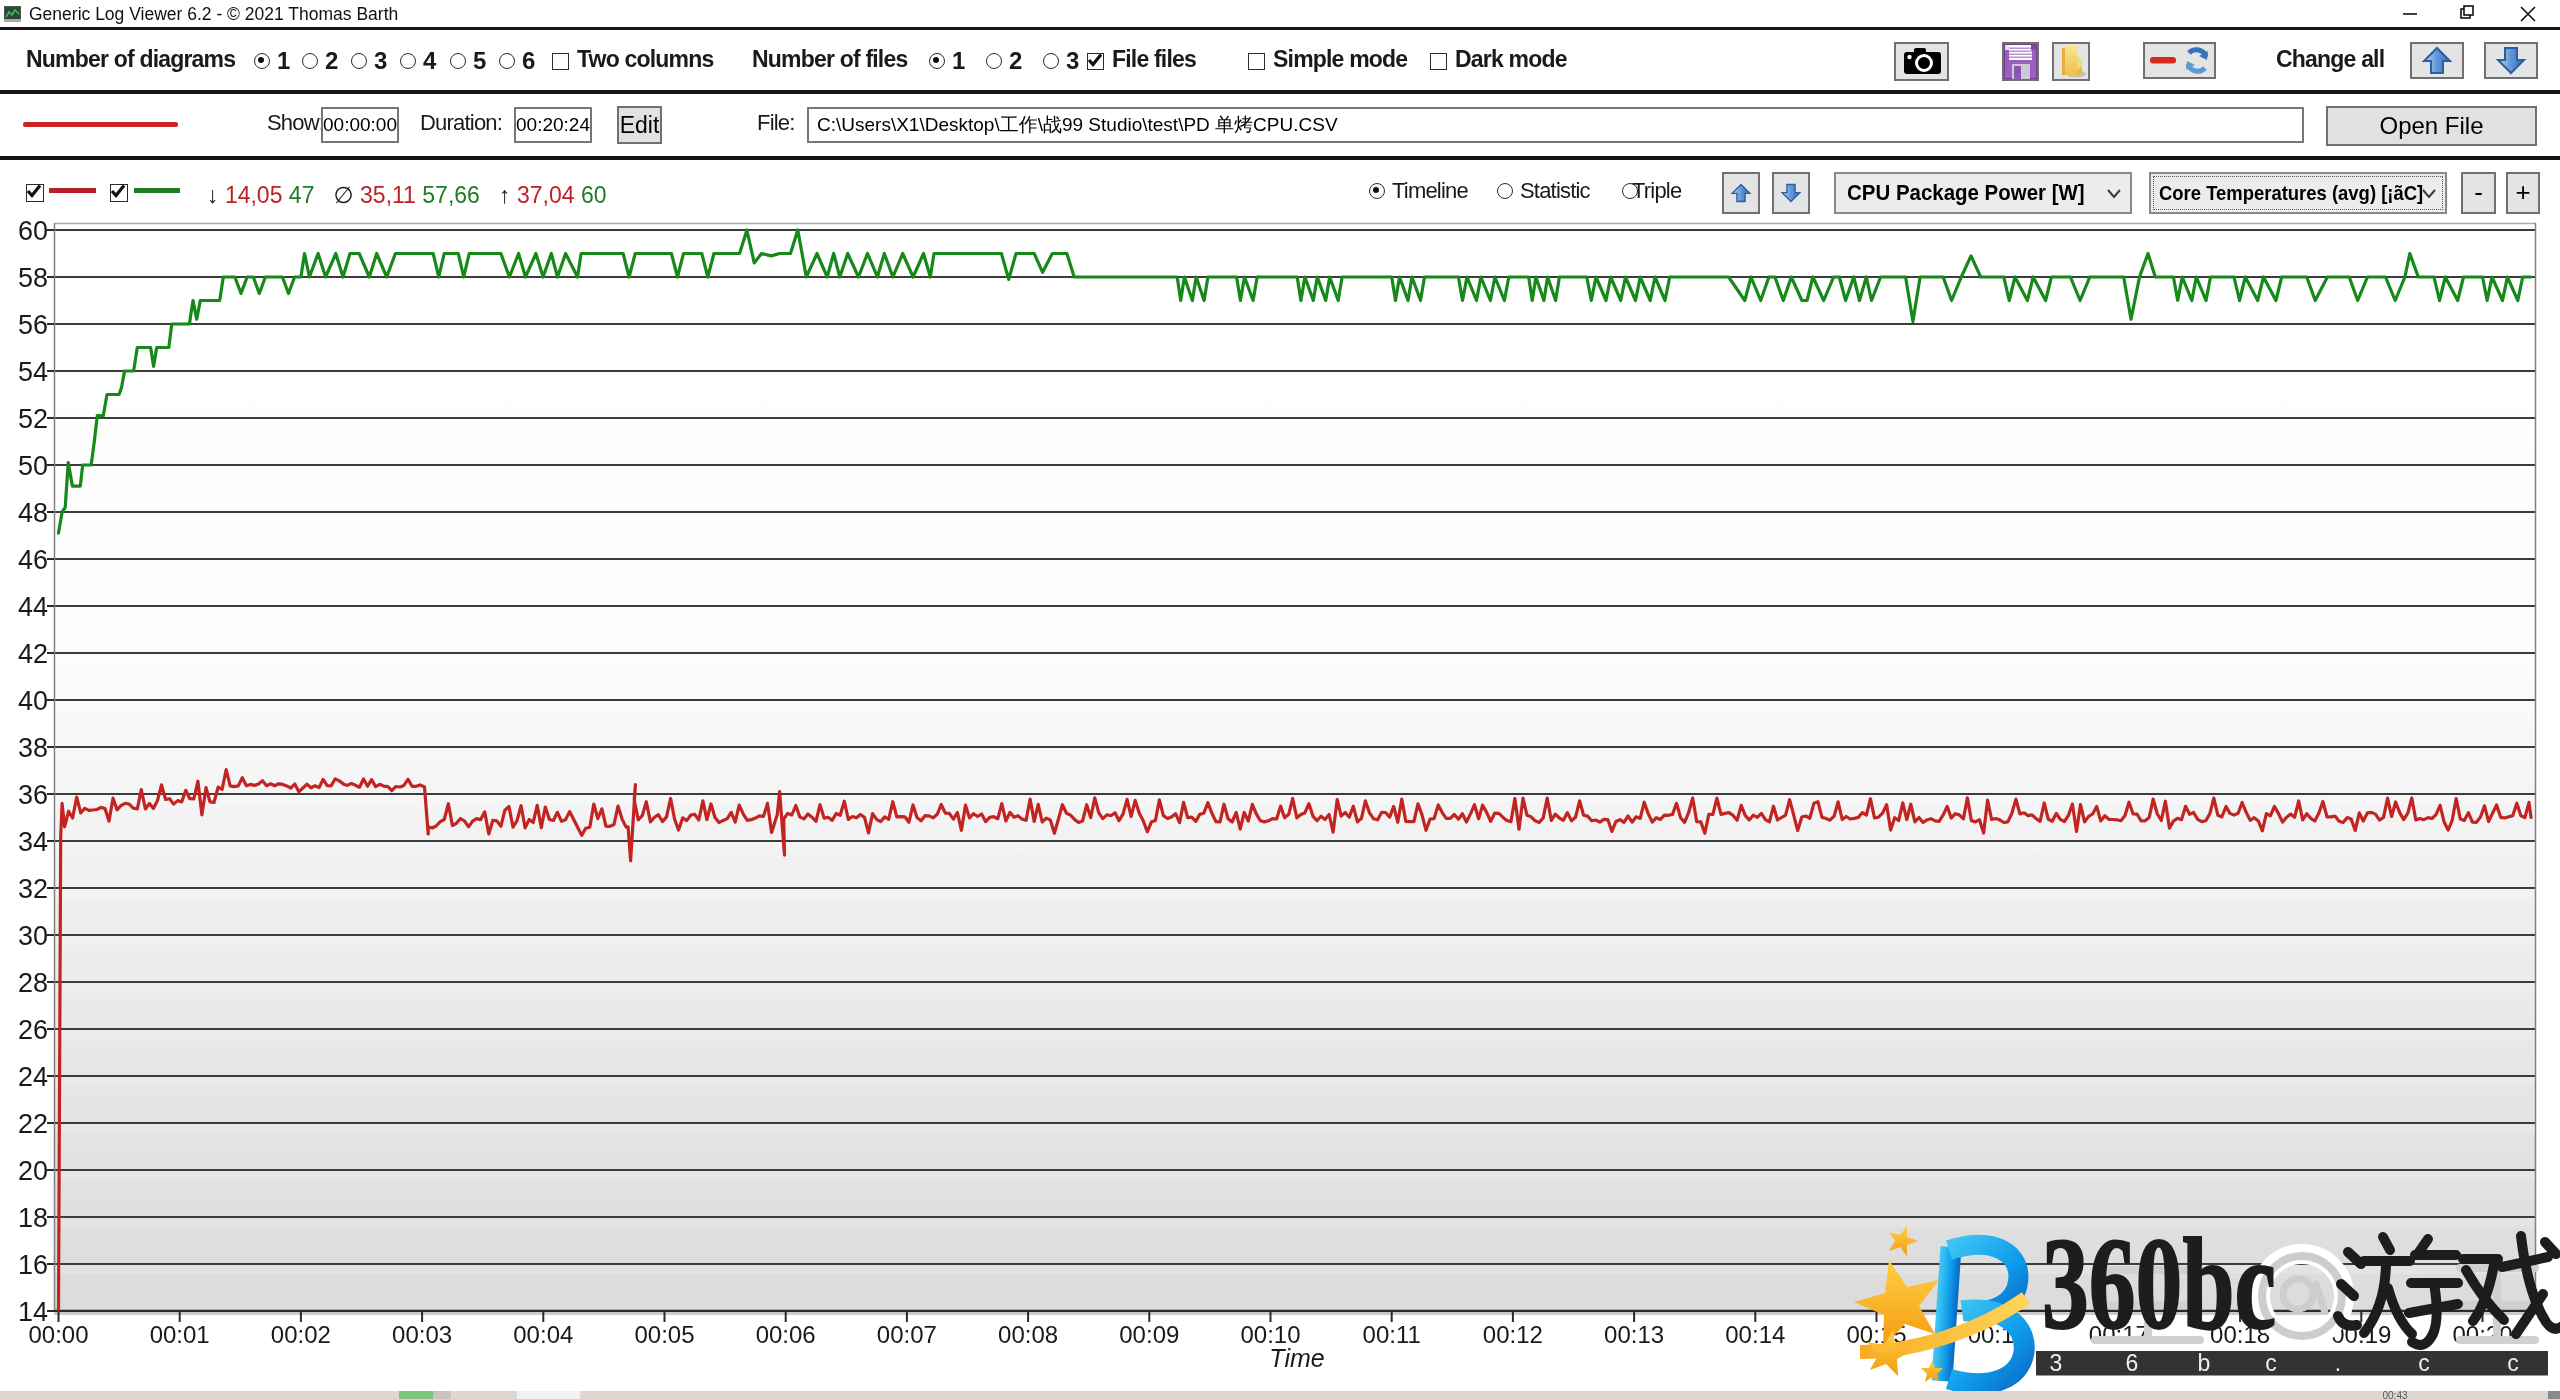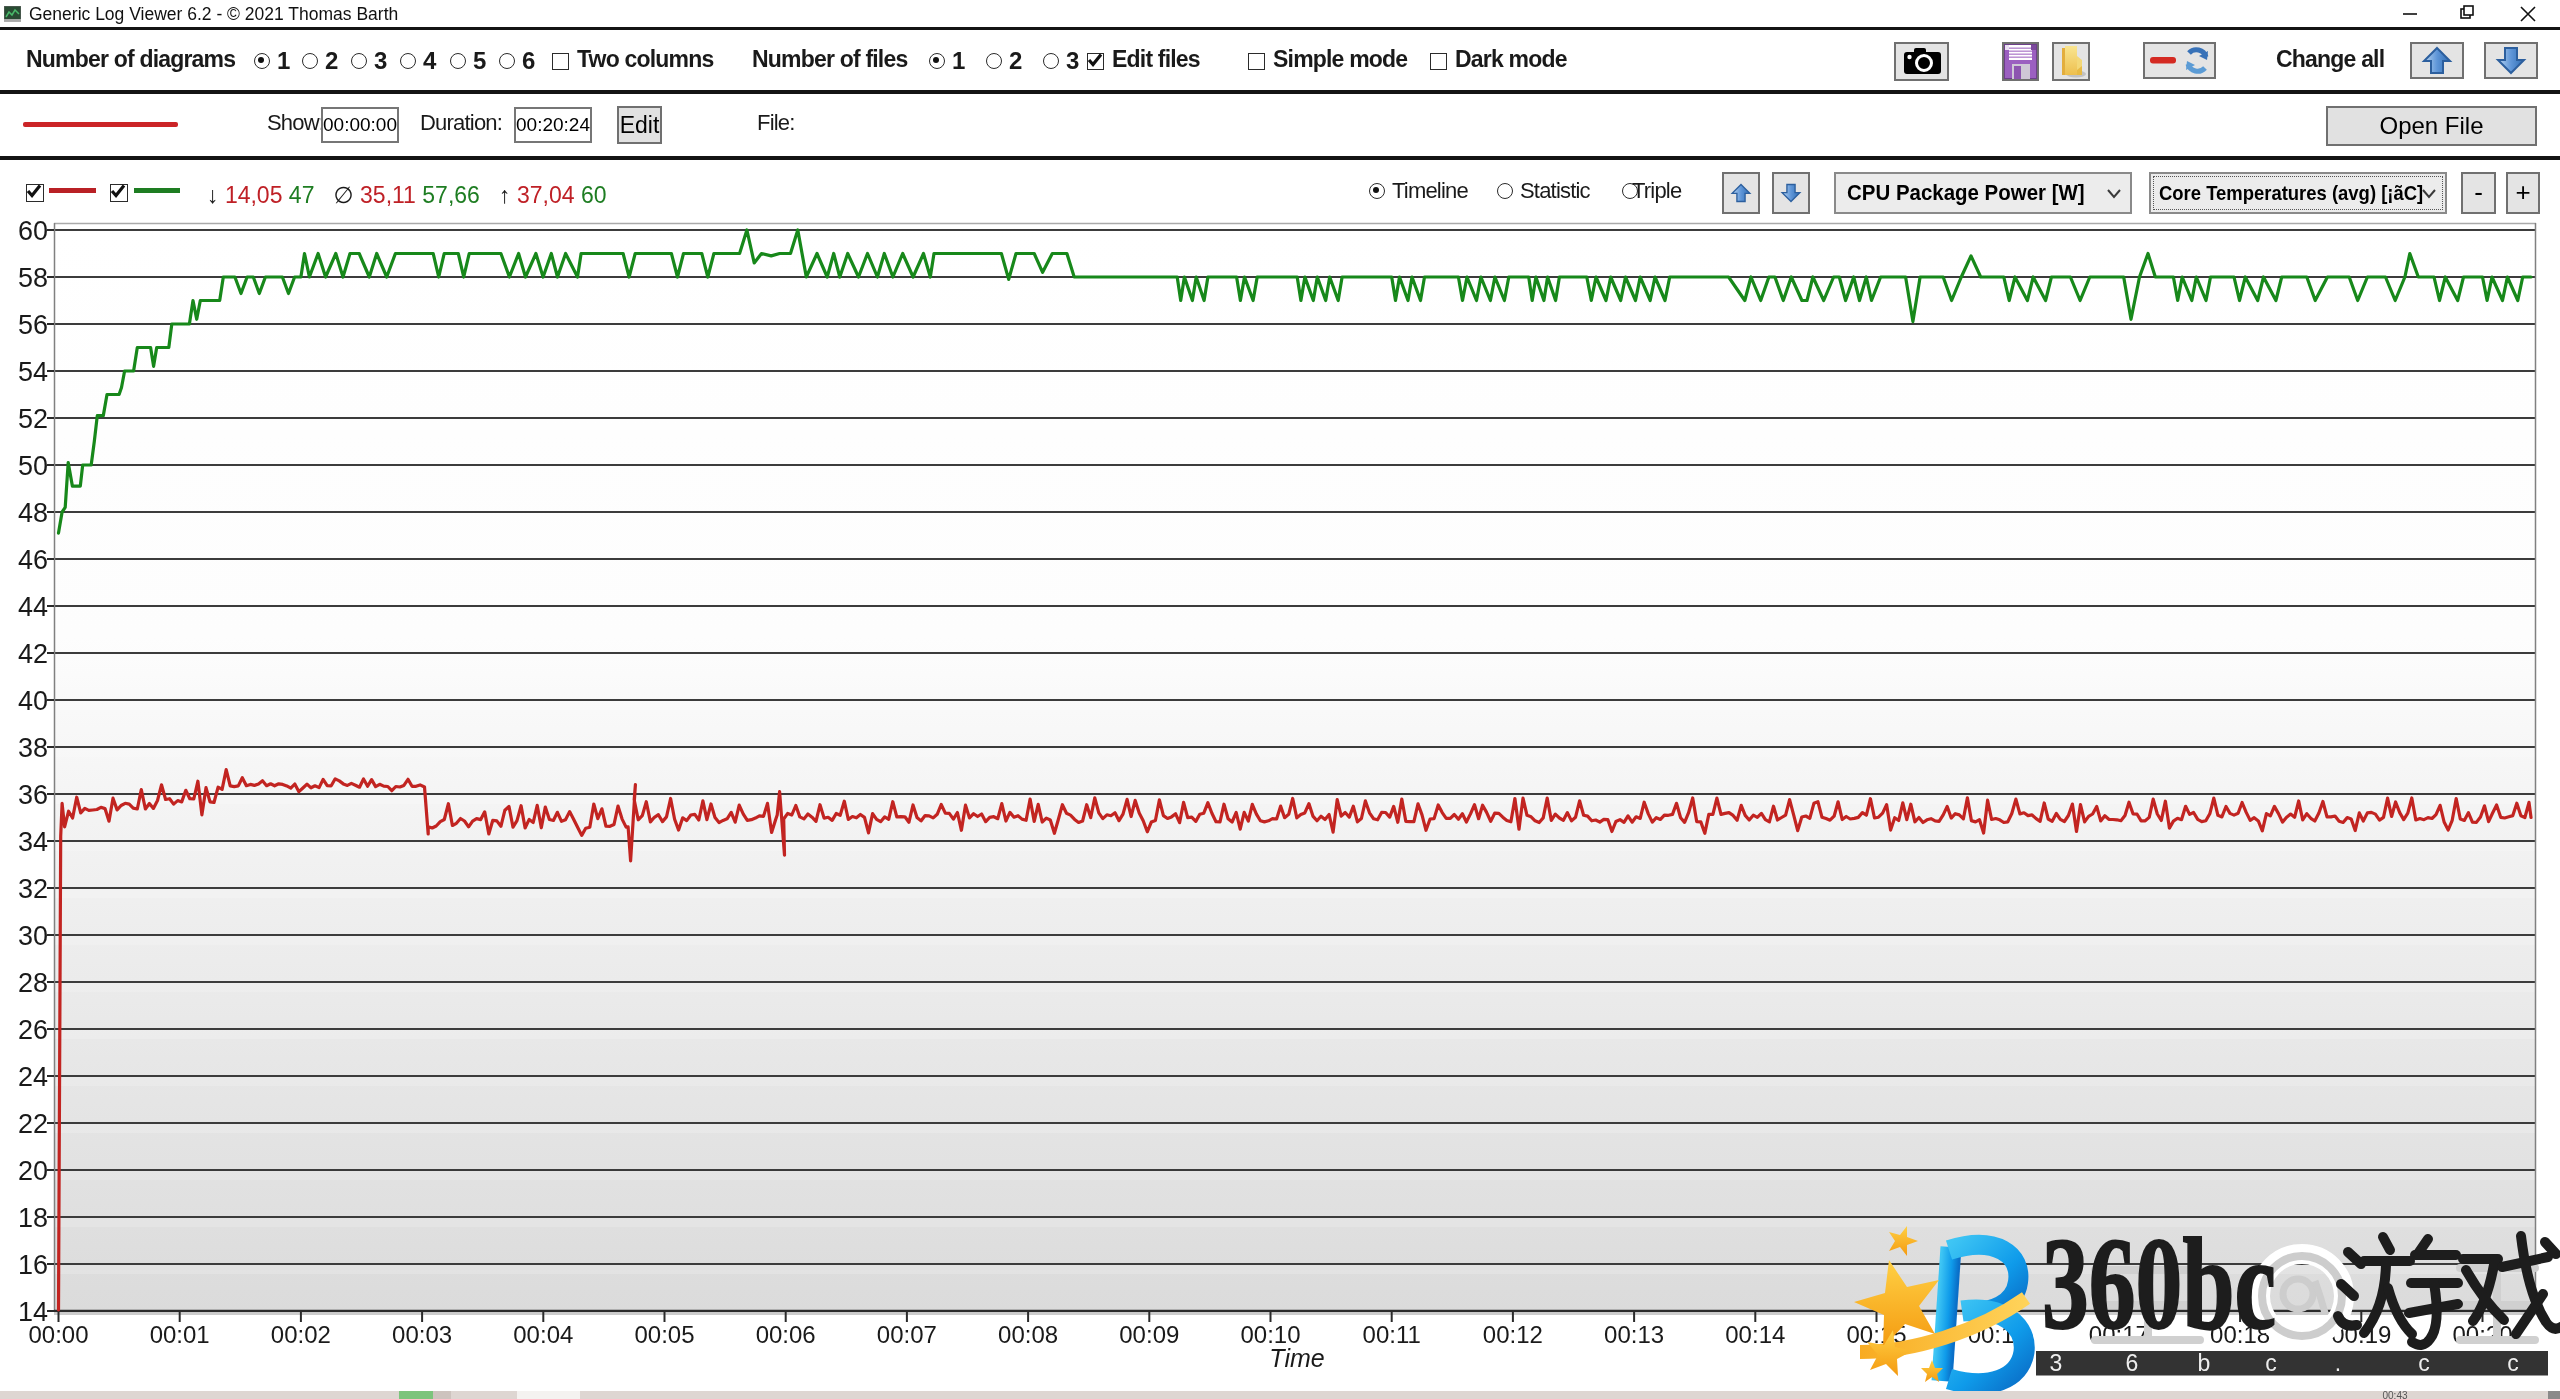--- a/index.html
+++ b/index.html
@@ -269,21 +269,21 @@
     <span style="position:absolute;left:952px;top:16px;font-size:24px;font-weight:700;color:#1a1a1a;white-space:nowrap;letter-spacing:-0.8px;">1</span>
     <span style="position:absolute;left:986px;top:22px;width:16px;height:16px;border:1.7px solid #2b2b2b;border-radius:50%;background:#fff;box-sizing:border-box"></span>
     <span style="position:absolute;left:1009px;top:16px;font-size:24px;font-weight:700;color:#1a1a1a;white-space:nowrap;letter-spacing:-0.8px;">2</span>
     <span style="position:absolute;left:1043px;top:22px;width:16px;height:16px;border:1.7px solid #2b2b2b;border-radius:50%;background:#fff;box-sizing:border-box"></span>
     <span style="position:absolute;left:1066px;top:16px;font-size:24px;font-weight:700;color:#1a1a1a;white-space:nowrap;letter-spacing:-0.8px;">3</span>
     <span style="position:absolute;left:1087px;top:22px;width:17px;height:17px;border:1.7px solid #2b2b2b;background:#fff;box-sizing:border-box">
       <svg style="position:absolute;left:-2px;top:-3px" width="18" height="18" viewBox="0 0 18 18">
         <path d="M3 9 L7 13.5 L15 3.5" stroke="#111" stroke-width="3.2" fill="none"></path>
       </svg>
     </span>
-    <span style="position:absolute;left:1112px;top:15px;font-size:23px;font-weight:700;color:#1a1a1a;white-space:nowrap;letter-spacing:-0.8px;">Edit files</span>
+    <span style="position:absolute;left:1112px;top:15px;font-size:23px;font-weight:700;color:#1a1a1a;white-space:nowrap;letter-spacing:-0.8px;">File files</span>
     <span style="position:absolute;left:1248px;top:22px;width:17px;height:17px;border:1.7px solid #2b2b2b;background:#fff;box-sizing:border-box"></span>
     <span style="position:absolute;left:1273px;top:15px;font-size:23px;font-weight:700;color:#1a1a1a;white-space:nowrap;letter-spacing:-0.8px;">Simple mode</span>
     <span style="position:absolute;left:1430px;top:22px;width:17px;height:17px;border:1.7px solid #2b2b2b;background:#fff;box-sizing:border-box"></span>
     <span style="position:absolute;left:1455px;top:15px;font-size:23px;font-weight:700;color:#1a1a1a;white-space:nowrap;letter-spacing:-0.8px;">Dark mode</span>
     <span style="position:absolute;left:1894px;top:11px;width:55px;height:39px;background:#e4e4e4;border:2px solid #707070;box-sizing:border-box">
       <svg width="51" height="35" viewBox="0 0 51 35" style="position:absolute;left:1px;top:0">
         <rect x="7" y="8" width="37" height="22" rx="3" fill="#000"></rect>
         <rect x="17" y="4" width="12" height="7" rx="2" fill="#000"></rect>
         <circle cx="27" cy="19" r="7.5" fill="#000" stroke="#fff" stroke-width="3"></circle>
         <circle cx="12.5" cy="13" r="2.2" fill="#fff"></circle>
@@ -355,20 +355,21 @@
   </div>
 <div class="abs" style="left:0;top:90px;width:2560px;height:4px;background:#141414;z-index:2"></div>
 <div class="abs" style="left:0;top:94px;width:2560px;height:62px;background:#fff;z-index:2">
     <span style="position:absolute;left:23px;top:28px;width:155px;height:5px;background:#cb2427;border-radius:2px"></span>
     <span style="position:absolute;left:267px;top:16px;font-size:22px;font-weight:400;color:#1a1a1a;white-space:nowrap;letter-spacing:-0.8px;">Show:</span>
     <span style="position:absolute;left:321px;top:13px;width:78px;height:36px;border:2px solid #767676;box-sizing:border-box;background:#fff;font-size:19px;text-align:center;line-height:31px">00:00:00</span>
     <span style="position:absolute;left:420px;top:16px;font-size:22px;font-weight:400;color:#1a1a1a;white-space:nowrap;letter-spacing:-0.8px;">Duration:</span>
     <span style="position:absolute;left:514px;top:13px;width:78px;height:36px;border:2px solid #767676;box-sizing:border-box;background:#fff;font-size:19px;text-align:center;line-height:31px">00:20:24</span>
     <span style="position:absolute;left:617px;top:12px;width:45px;height:38px;border:2px solid #707070;box-sizing:border-box;background:#e1e1e1;font-size:23px;text-align:center;line-height:34px">Edit</span>
     <span style="position:absolute;left:757px;top:16px;font-size:22px;font-weight:400;color:#1a1a1a;white-space:nowrap;letter-spacing:-0.8px;text-align:center;">File:</span>
+    <span style="position:absolute;left:807px;top:13px;width:1497px;height:36px;border:2px solid #767676;box-sizing:border-box;background:#fff;font-size:19px;line-height:31px;padding-left:8px;white-space:nowrap;overflow:hidden">C:\Users\X1\Desktop\工作\战99 Studio\test\PD 单烤CPU.CSV</span>
     <span style="position:absolute;left:2326px;top:12px;width:211px;height:40px;border:2px solid #707070;box-sizing:border-box;background:#e1e1e1;font-size:24px;text-align:center;line-height:36px">Open File</span>
   </div>
 <div class="abs" style="left:0;top:156px;width:2560px;height:4px;background:#141414;z-index:2"></div>
 <div class="abs" style="left:0;top:160px;width:2560px;height:56px;background:#fff;z-index:2">
     <span style="position:absolute;left:26px;top:24px;width:18px;height:18px;border:1.7px solid #2b2b2b;background:#fff;box-sizing:border-box">
       <svg style="position:absolute;left:-2px;top:-3px" width="18" height="18" viewBox="0 0 18 18">
         <path d="M3 9 L7 13.5 L15 3.5" stroke="#111" stroke-width="3.2" fill="none"></path>
       </svg>
     </span>
     <span style="position:absolute;left:49px;top:28px;width:47px;height:5px;background:#b92025"></span>

